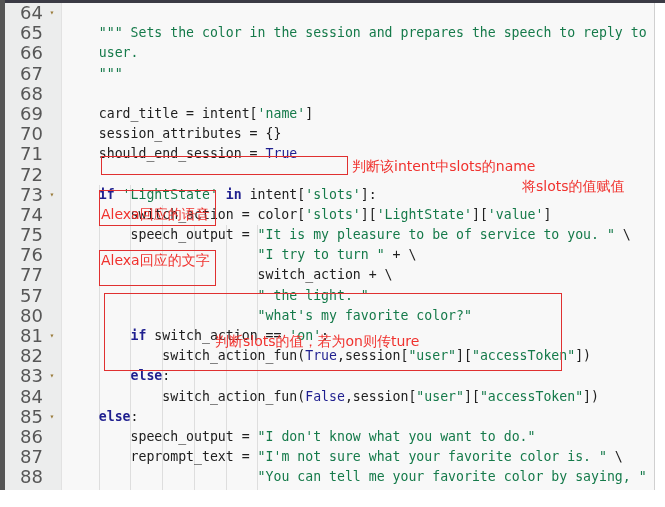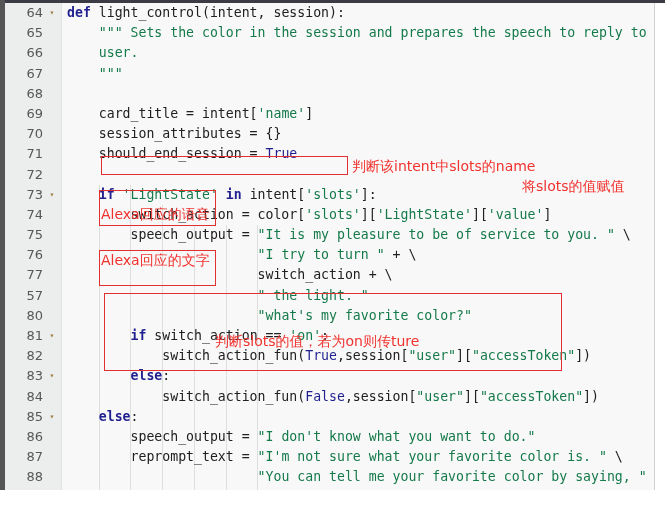--- a/index.html
+++ b/index.html
@@ -88,21 +88,21 @@
     font-size: 13.2px;
   }
 
   .lineno {
     position: absolute;
     left: 0;
     top: 0;
     width: 38px;
     text-align: right;
     color: #575757;
-    font-size: 13px;
+    font-size: 18px;
     font-family: "DejaVu Sans", "Liberation Sans", sans-serif;
   }
 
   .fold {
     position: absolute;
     left: 42px;
     top: 0;
     width: 10px;
     text-align: center;
     color: #9a7b3a;
@@ -172,21 +172,21 @@
     <div class="gutter-border"></div>
     <div class="guides" id="guides">
         <div class="guide" style="left: 93.72px; top: 181.8px; height: 343.4px;"></div>
         <div class="guide" style="left: 125.44px; top: 181.8px; height: 343.4px;"></div>
         <div class="guide" style="left: 157.16px; top: 202px; height: 323.2px;"></div>
         <div class="guide" style="left: 188.88px; top: 222.2px; height: 303px;"></div>
         <div class="guide" style="left: 220.6px; top: 222.2px; height: 303px;"></div>
         <div class="guide" style="left: 252.32px; top: 222.2px; height: 303px;"></div>
       </div>
     <div class="lines" id="lines">
-        <div class="line"><span class="lineno">64</span><span class="fold">▾</span><span class="code"><span class="kw">def </span><span class="pln">light_control(intent, session):</span></span></div>
+        <div class="line"><span class="lineno">64</span><span class="fold">▾</span></div>
         <div class="line"><span class="lineno">65</span><span class="code"><span class="pln">    </span><span class="str">""" Sets the color in the session and prepares the speech to reply to the</span></span></div>
         <div class="line"><span class="lineno">66</span><span class="code"><span class="pln">    </span><span class="str">user.</span></span></div>
         <div class="line"><span class="lineno">67</span><span class="code"><span class="pln">    </span><span class="str">"""</span></span></div>
         <div class="line"><span class="lineno">68</span><span class="code"></span></div>
         <div class="line"><span class="lineno">69</span><span class="code"><span class="pln">    card_title = intent[</span><span class="str">'name'</span><span class="pln">]</span></span></div>
         <div class="line"><span class="lineno">70</span><span class="code"><span class="pln">    session_attributes = {}</span></span></div>
         <div class="line"><span class="lineno">71</span><span class="code"><span class="pln">    should_end_session = </span><span class="lit">True</span></span></div>
         <div class="line"><span class="lineno">72</span><span class="code"></span></div>
         <div class="line"><span class="lineno">73</span><span class="fold">▾</span><span class="code"><span class="pln">    </span><span class="kw">if </span><span class="str">'LightState'</span><span class="kw"> in </span><span class="pln">intent[</span><span class="str">'slots'</span><span class="pln">]:</span></span></div>
         <div class="line"><span class="lineno">74</span><span class="code"><span class="pln">        switch_action = color[</span><span class="str">'slots'</span><span class="pln">][</span><span class="str">'LightState'</span><span class="pln">][</span><span class="str">'value'</span><span class="pln">]</span></span></div>

